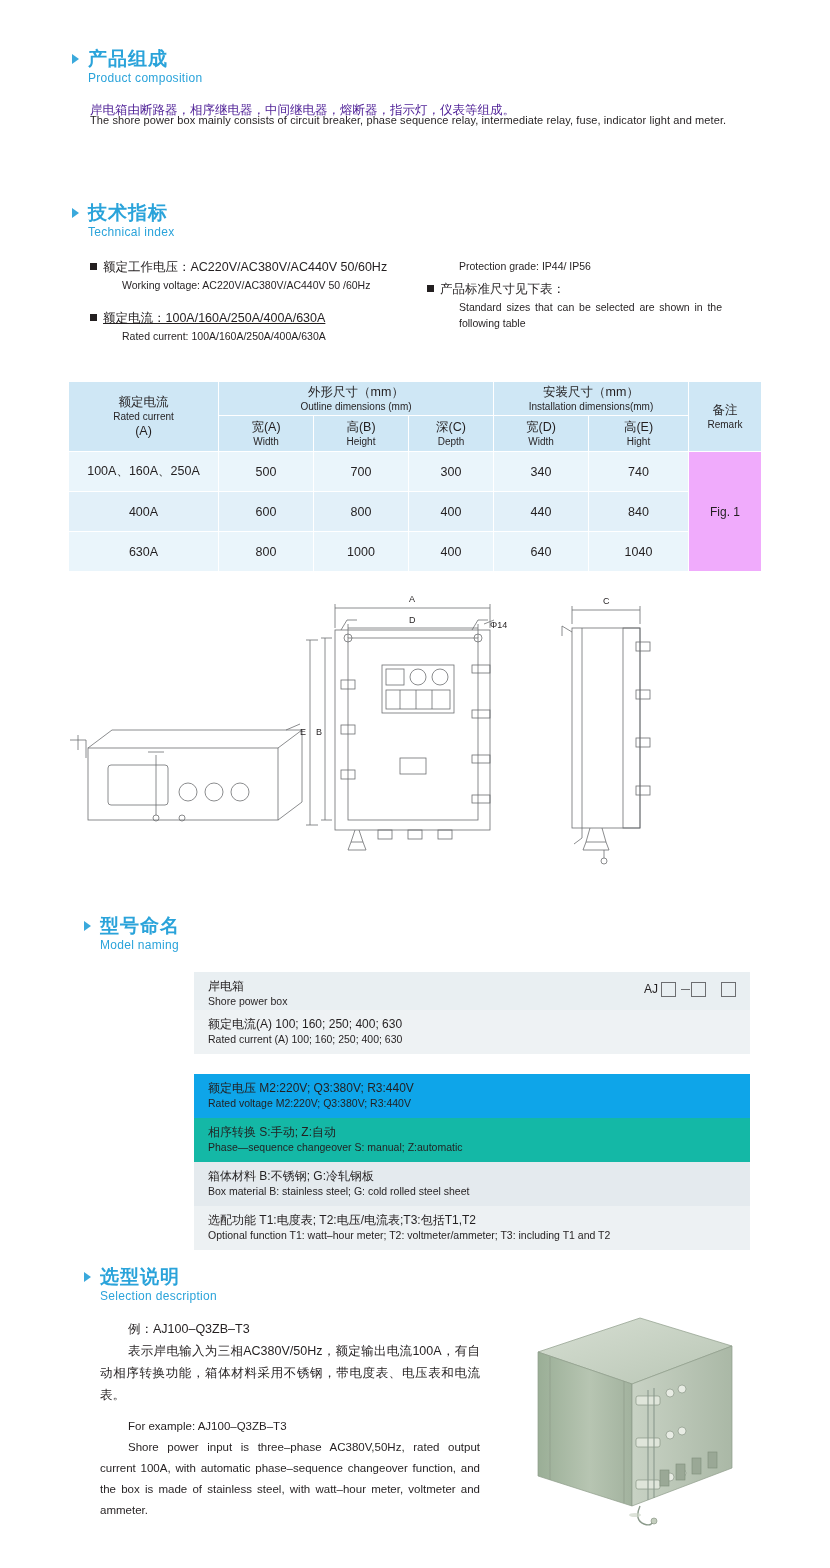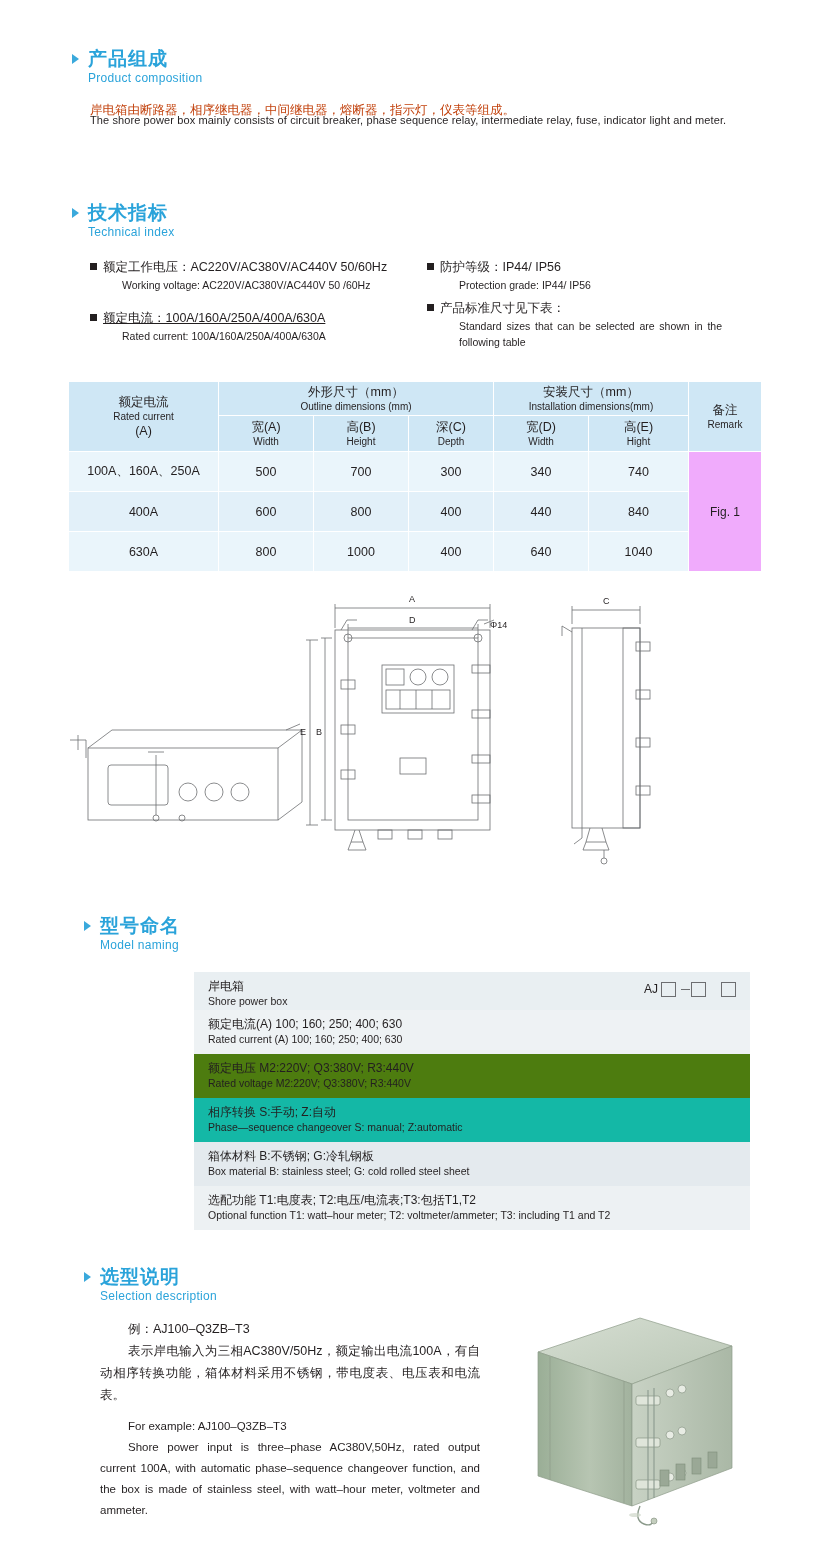--- a/index.html
+++ b/index.html
@@ -27,21 +27,21 @@
   .sec-head .cn {
     font-size:19px; color:#2aa3da; font-weight:bold; letter-spacing:1px;
     margin-left:16px; line-height:22px;
   }
   .sec-head .en {
     font-size:12px; color:#2aa3da; margin-left:16px; line-height:16px;
     letter-spacing:0.3px;
   }
 
   
-  .p-cn { font-size:12.5px; color:#c2410c; line-height:18px; }
+  .p-cn { font-size:12.5px; color:#4c1d95; line-height:18px; }
   .p-en { font-size:11px; color:#231f20; line-height:16px; letter-spacing:0.1px;}
 
   
   .bullet { display:inline-block; width:7px; height:7px; background:#231f20; margin-right:6px; position:relative; top:-1px;}
   .ti-line-cn { font-size:12.5px; line-height:19px; }
   .ti-line-en { font-size:10.5px; line-height:16px; padding-left:32px; }
 
   
   table.spec { border-collapse:collapse; width:100%; }
   table.spec td, table.spec th {
@@ -56,21 +56,21 @@
   .body-cell { background:#eaf5fb; font-size:12.5px; height:40px; }
   .body-cell.alt { background:#e2f0f9; }
   .remark-cell { background:#f0abfc; font-size:12px; }
 
   
   .mn-row { font-size:11px; line-height:15px; padding:7px 14px; position:relative;}
   .mn-row .cn { font-size:12px; }
   .mn-row .en { font-size:10.5px; }
   .mn-a { background:#e9eff2; }
   .mn-b { background:#eef2f4; }
-  .mn-c { background:#4d7c0f; }
+  .mn-c { background:#0ea5e9;margin-top:20px; }
   .mn-d { background:#14b8a6; }
   .mn-e { background:#e4eaee; }
   .mn-f { background:#edf1f3; }
   .codebox { display:inline-block; width:15px; height:15px; border:1px solid #6d6e71; vertical-align:middle;}
   .dash { display:inline-block; width:9px; border-top:1px solid #6d6e71; vertical-align:middle; margin:0 1px;}
 
   
   .sd-p { font-size:12.5px; line-height:22px; }
   .sd-pe { font-size:11.5px; line-height:21px; }
 
@@ -101,23 +101,20 @@
       <span class="bullet"></span><span>额定工作电压：AC220V/AC380V/AC440V  50/60Hz</span>
     </div>
     <div class="ti-line-en">Working voltage: AC220V/AC380V/AC440V 50 /60Hz</div>
     <div class="ti-line-cn" style="margin-top:16px;text-decoration:underline;">
       <span class="bullet"></span><span>额定电流：100A/160A/250A/400A/630A</span>
     </div>
     <div class="ti-line-en">Rated current: 100A/160A/250A/400A/630A</div>
   </div>
 
   <div style="position:absolute; left:427px; top:258px; width:330px;">
-    <div class="ti-line-cn">
-      <span class="bullet"></span><span>防护等级：IP44/ IP56</span>
-    </div>
     <div class="ti-line-en">Protection grade: IP44/ IP56</div>
     <div class="ti-line-cn" style="margin-top:6px;">
       <span class="bullet"></span><span>产品标准尺寸见下表：</span>
     </div>
     <div class="ti-line-en" style="text-align:justify; width:295px; padding-left:32px;">Standard  sizes  that  can  be  selected  are  shown  in  the  following table</div>
   </div>
 
   <div style="position:absolute; left:68px; top:381px; width:694px;">
     <table class="spec">
       <tbody>

